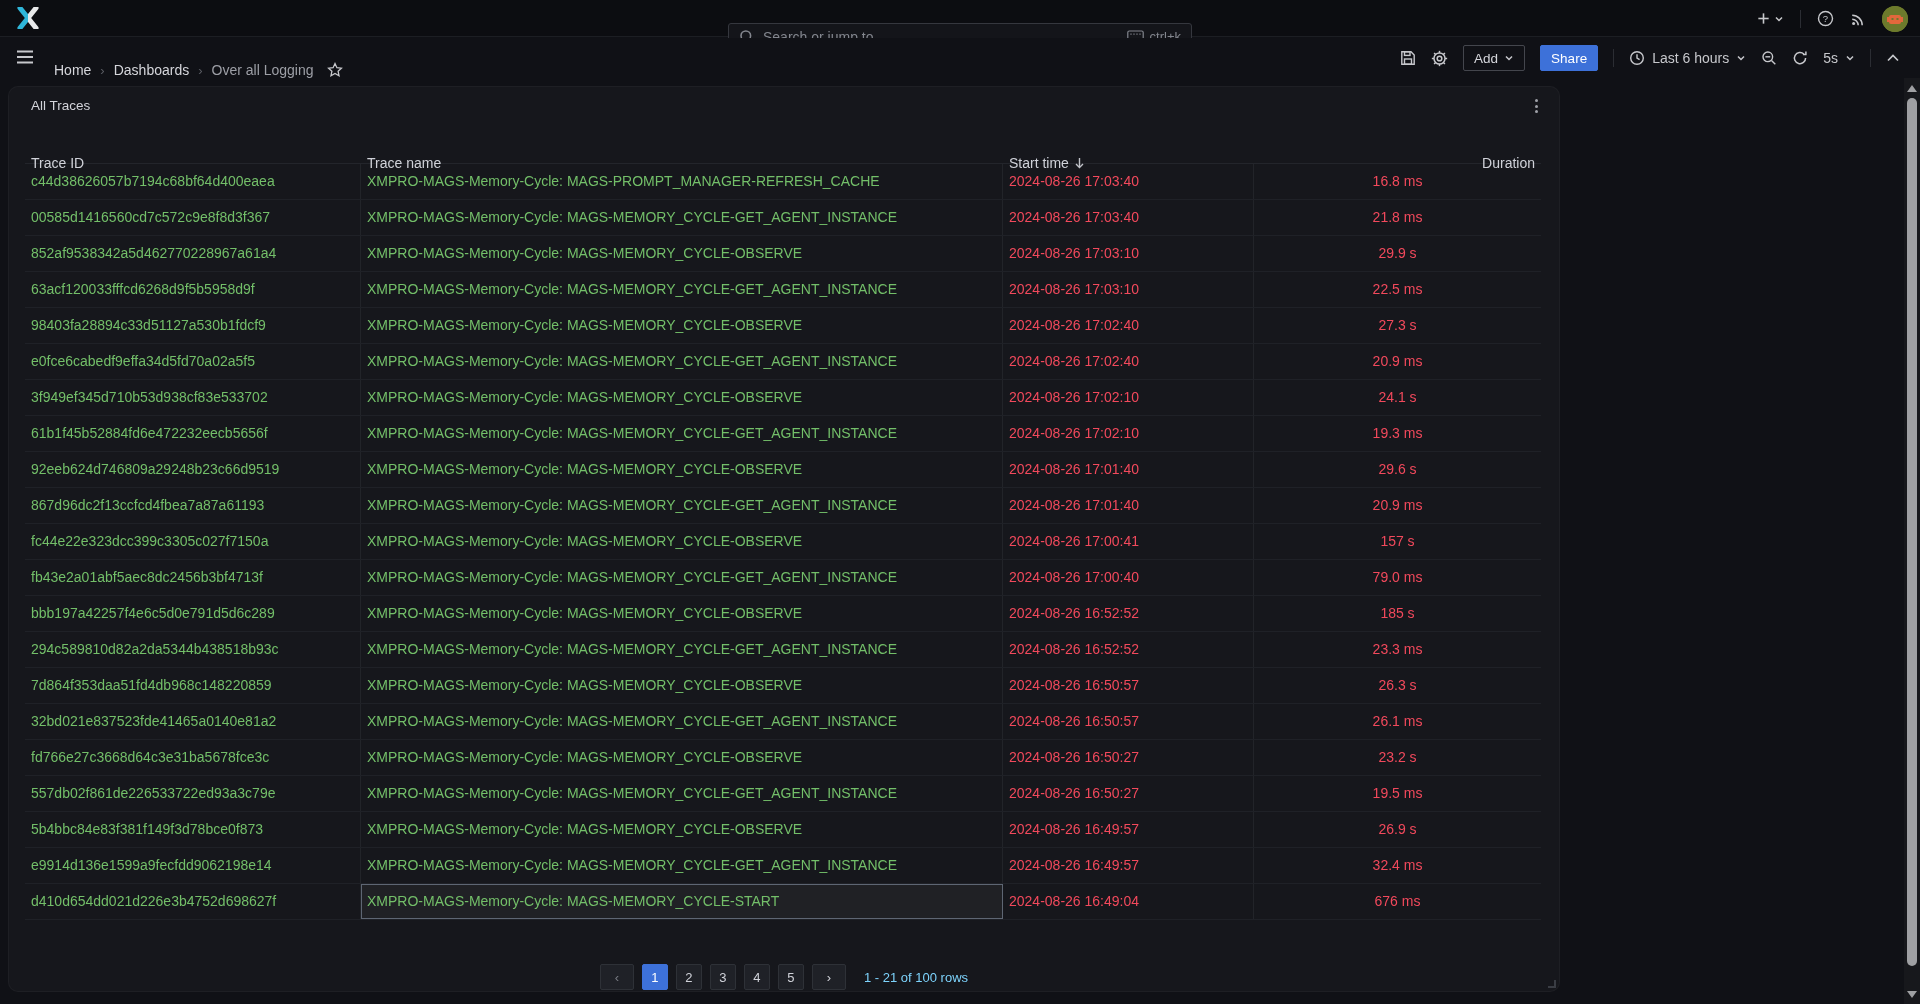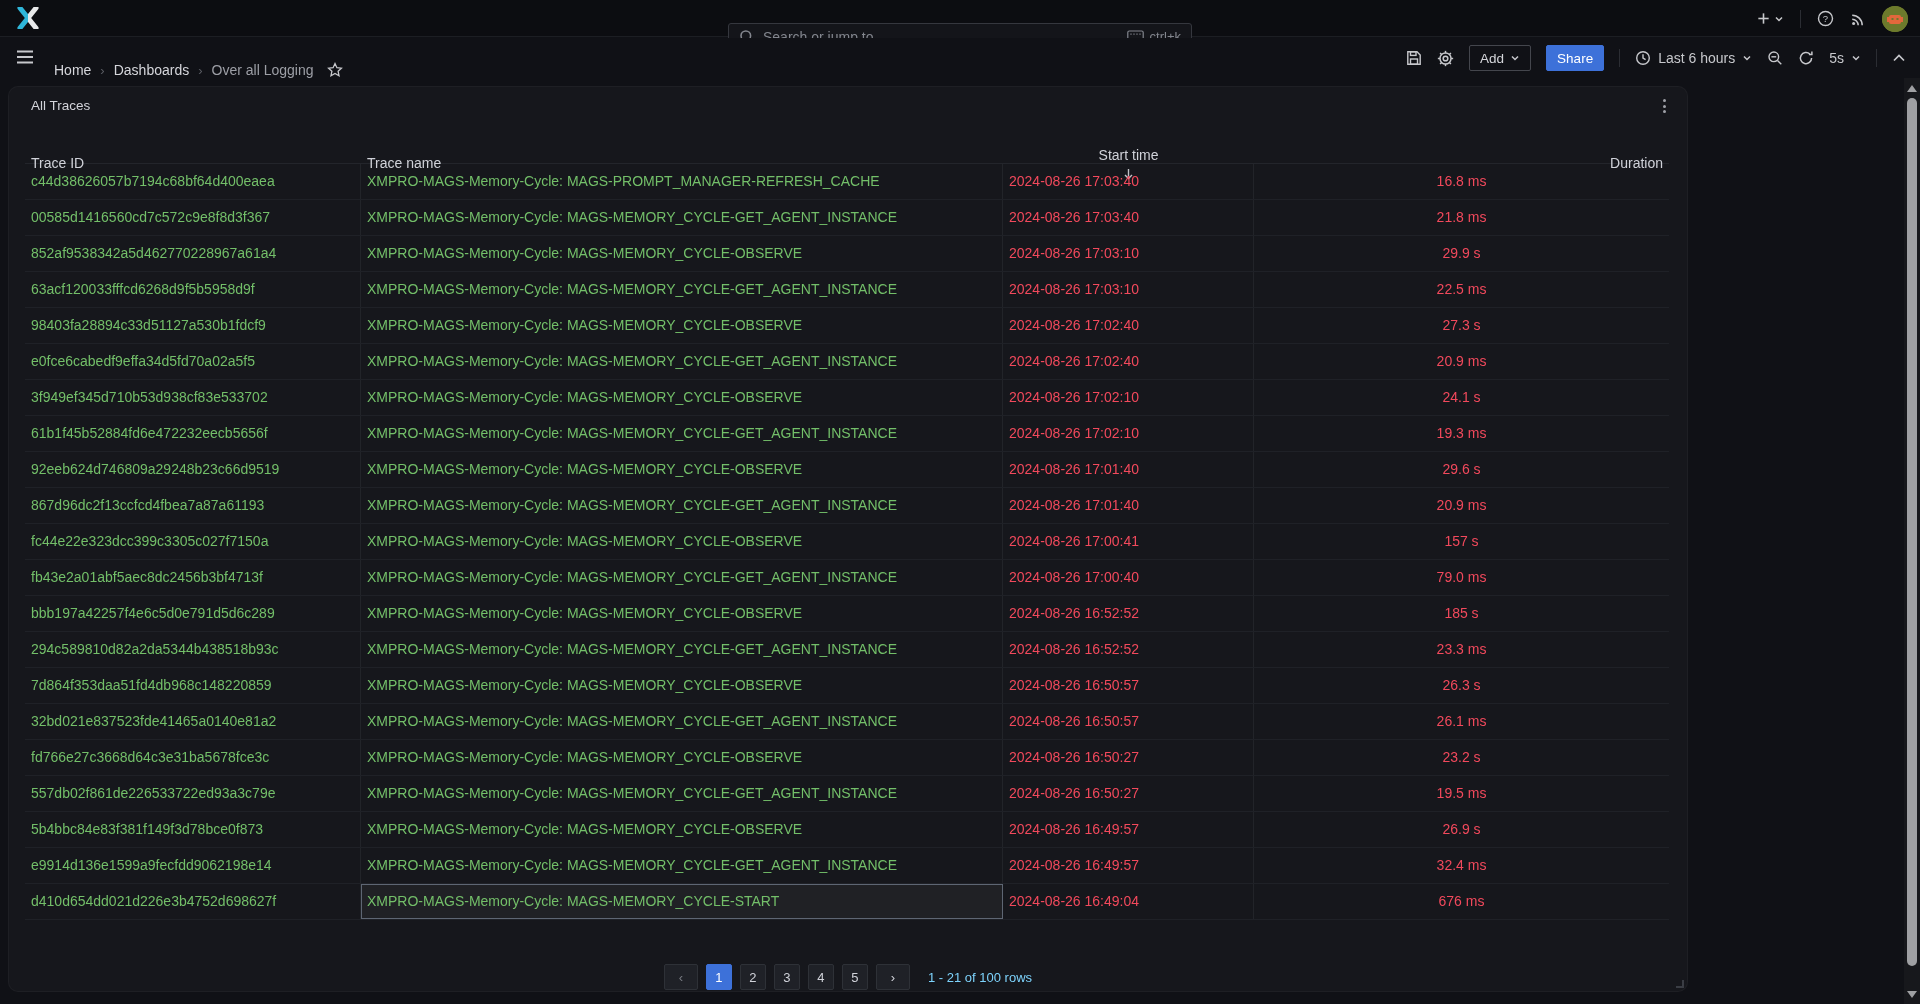--- a/index.html
+++ b/index.html
@@ -44,53 +44,53 @@
   .subnav {
     position:absolute; top:38px; left:0; width:1920px; height:40px;
     background:#101116; display:flex; align-items:center;
   }
   .burger { position:absolute; left:16px; top:11px; cursor:pointer; }
   .breadcrumb { position:absolute; left:54px; top:0; height:40px; display:flex; align-items:flex-end; gap:9px; font-size:14px; }
   .crumb { color:#d5d6db; font-weight:500; cursor:pointer; }
   .crumb.current { color:#9d9fa6; font-weight:400; }
   .crumb-sep { color:#5a5d64; font-size:13px; }
   .star-btn { margin-left:4px; cursor:pointer; }
-  .toolbar-right { position:absolute; right:14px; top:0; height:40px; display:flex; align-items:center; gap:15px; }
+  .toolbar-right { position:absolute; right:20px; top:0; height:40px; display:flex; align-items:center; gap:15px; }
   .tool-icon { cursor:pointer; }
   .btn {
     height:26px; display:inline-flex; align-items:center; gap:6px;
     padding:0 10px; border-radius:2px; font-size:13.5px; cursor:pointer;
     font-family:"Liberation Sans",sans-serif;
   }
   .btn-outline { background:transparent; border:1px solid #44464d; color:#d5d6db; }
   .btn-primary { background:var(--blue); border:1px solid var(--blue); color:#ffffff; font-weight:500; }
   .picker { display:flex; align-items:center; gap:7px; color:#c7c8cc; font-size:14px; cursor:pointer; }
 
   
   .panel {
-    position:absolute; left:8px; top:86px; width:1680px; height:906px;
+    position:absolute; left:8px; top:86px; width:1552px; height:906px;
     background:#16171c; border:1px solid rgba(255,255,255,0.035); border-radius:10px;
   }
   .panel-title { position:absolute; left:22px; top:11px; font-size:13.5px; font-weight:500; color:#d3d4da; }
   .kebab { position:absolute; right:16px; top:10px; width:14px; height:18px; display:flex; flex-direction:column; align-items:center; justify-content:center; gap:2.5px; cursor:pointer; }
   .kebab i { width:3px; height:3px; border-radius:50%; background:#9fa1a8; }
 
   .thead {
     position:absolute; left:16px; right:18px; top:44px; height:33px;
     display:flex; align-items:center; border-bottom:1px solid #23252b;
     font-size:14px; font-weight:500; color:#d0d2d9;
   }
   .th { padding:0 6px; display:flex; align-items:center; gap:5px; cursor:pointer; white-space:nowrap;margin-top:32px; }
   .tbody { position:absolute; left:16px; right:18px; top:77px; }
   .tr { display:flex; height:36px; border-bottom:1px solid #1f2127; }
   .td {
     padding:0 6px; line-height:35px; font-size:14px; white-space:nowrap;
     overflow:hidden; text-overflow:ellipsis; border-right:1px solid #222429;
   }
-  .c1 { width:336px; } .c2 { width:642px; } .c3 { width:251px;flex-direction:column; } .c4 { flex:1; border-right:none; text-align:center; }
+  .c1 { width:336px; } .c2 { width:642px; } .c3 { width:251px; } .c4 { flex:1; border-right:none; text-align:center; }
   .th.c1,.th.c2,.th.c3 { border-right:none; }
   .trace-link { color:var(--green); cursor:pointer; }
   .trace-name { color:var(--green); }
   .time-red { color:var(--red); }
   .cell-selected {
     outline:1px solid #5e6673; outline-offset:-1px;
     background:rgba(255,255,255,0.045);
   }
 
   

